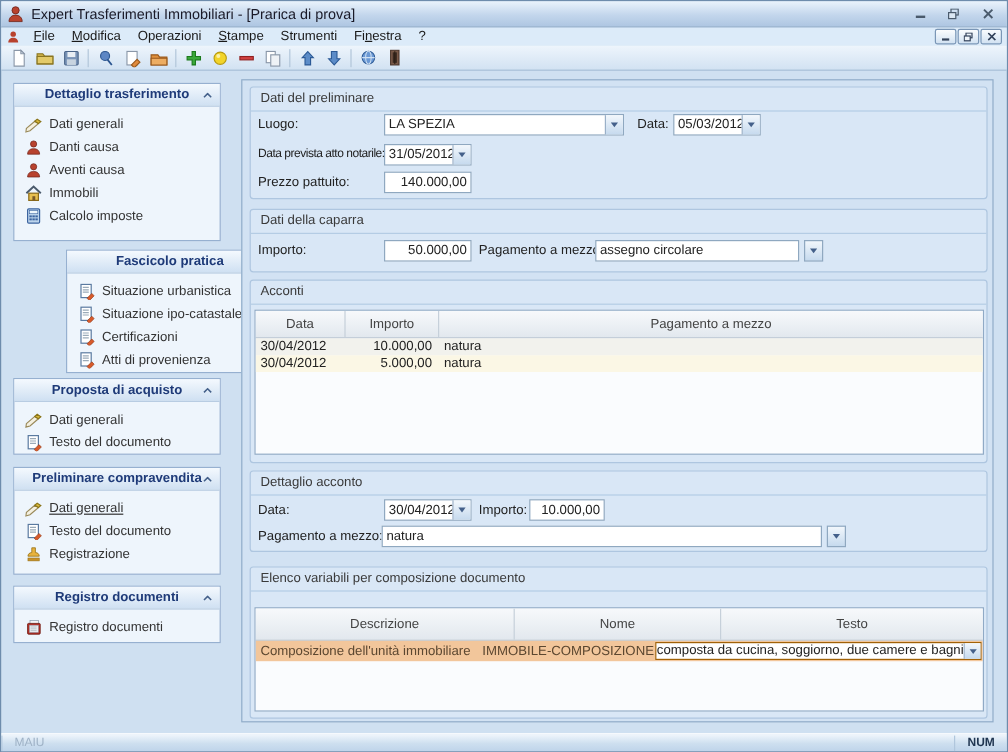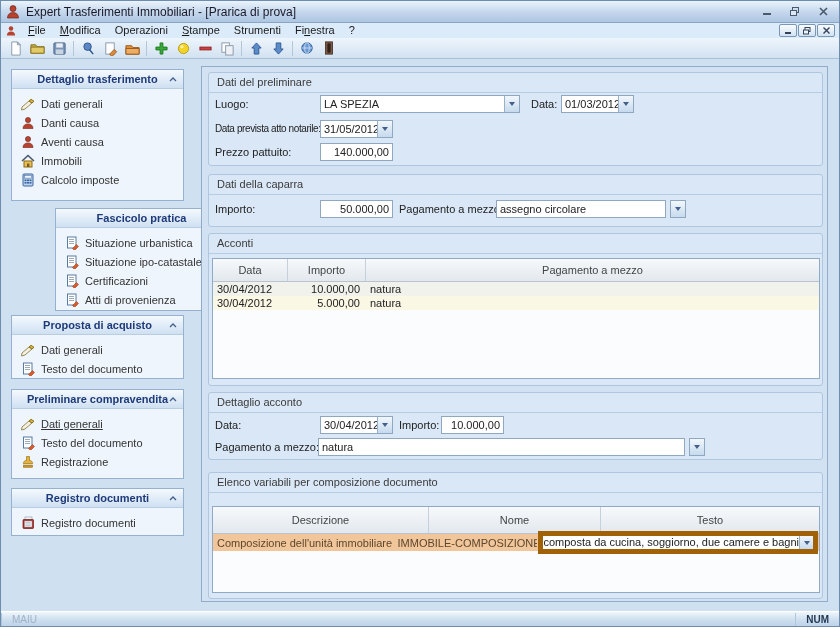--- a/index.html
+++ b/index.html
@@ -418,21 +418,21 @@
       <div class="ghead" data-bind="main.groups.preliminare.title">Dati del preliminare</div>
       <span class="lbl" style="left:6px;top:22px;" data-bind="main.groups.preliminare.luogo_label">Luogo:</span>
       <div class="combo" style="left:111px;top:22px;width:200px;">
         <span class="cval" data-bind="main.groups.preliminare.luogo_value">LA SPEZIA</span>
         <span class="ddb">
             <span class="tri"></span>
           </span>
       </div>
       <span class="lbl" style="left:322px;top:22px;" data-bind="main.groups.preliminare.data_label">Data:</span>
       <div class="combo" style="left:352px;top:22px;width:73px;">
-        <span class="cval" data-bind="main.groups.preliminare.data_value">01/03/2012</span>
+        <span class="cval" data-bind="main.groups.preliminare.data_value">05/03/2012</span>
         <span class="ddb">
             <span class="tri"></span>
           </span>
       </div>
       <span class="lbl tight" style="left:6px;top:47px;" data-bind="main.groups.preliminare.atto_label">Data prevista atto notarile:</span>
       <div class="combo" style="left:111px;top:47px;width:73px;">
         <span class="cval" data-bind="main.groups.preliminare.atto_value">31/05/2012</span>
         <span class="ddb">
             <span class="tri"></span>
           </span>
@@ -496,21 +496,21 @@
       <div class="grid" style="left:3px;top:33px;width:608px;height:87px;">
         <div class="ghdr" style="height:27px;">
           <span class="hc" style="width:216px;" data-bind="main.groups.variabili.columns.0">Descrizione</span>
           <span class="hc" style="width:172px;" data-bind="main.groups.variabili.columns.1">Nome</span>
           <span class="hc" style="flex:1;border-right:none;" data-bind="main.groups.variabili.columns.2">Testo</span>
         </div>
         <div class="grow" style="height:17px;background:#f2c69b;color:#5c4730;">
           <span class="gc" style="width:216px;padding-left:4px;" data-bind="main.groups.variabili.row.descrizione">Composizione dell'unità immobiliare</span>
           <span class="gc" style="width:172px;padding-left:4px;" data-bind="main.groups.variabili.row.nome">IMMOBILE-COMPOSIZIONE</span>
           <span style="flex:1;display:flex;padding:1px;">
-            <span style="flex:1;display:flex;background:#fff;border:5px solid #a16207;color:#222;">
+            <span style="flex:1;display:flex;background:#fff;border:1px solid #a16207;color:#222;">
               <span class="cval" style="line-height:13px;" data-bind="main.groups.variabili.row.testo">composta da cucina, soggiorno, due camere e bagni</span>
               <span class="ddb" style="width:14px;">
                   <span class="tri"></span>
                 </span>
             </span>
           </span>
         </div>
       </div>
     </div>
 

